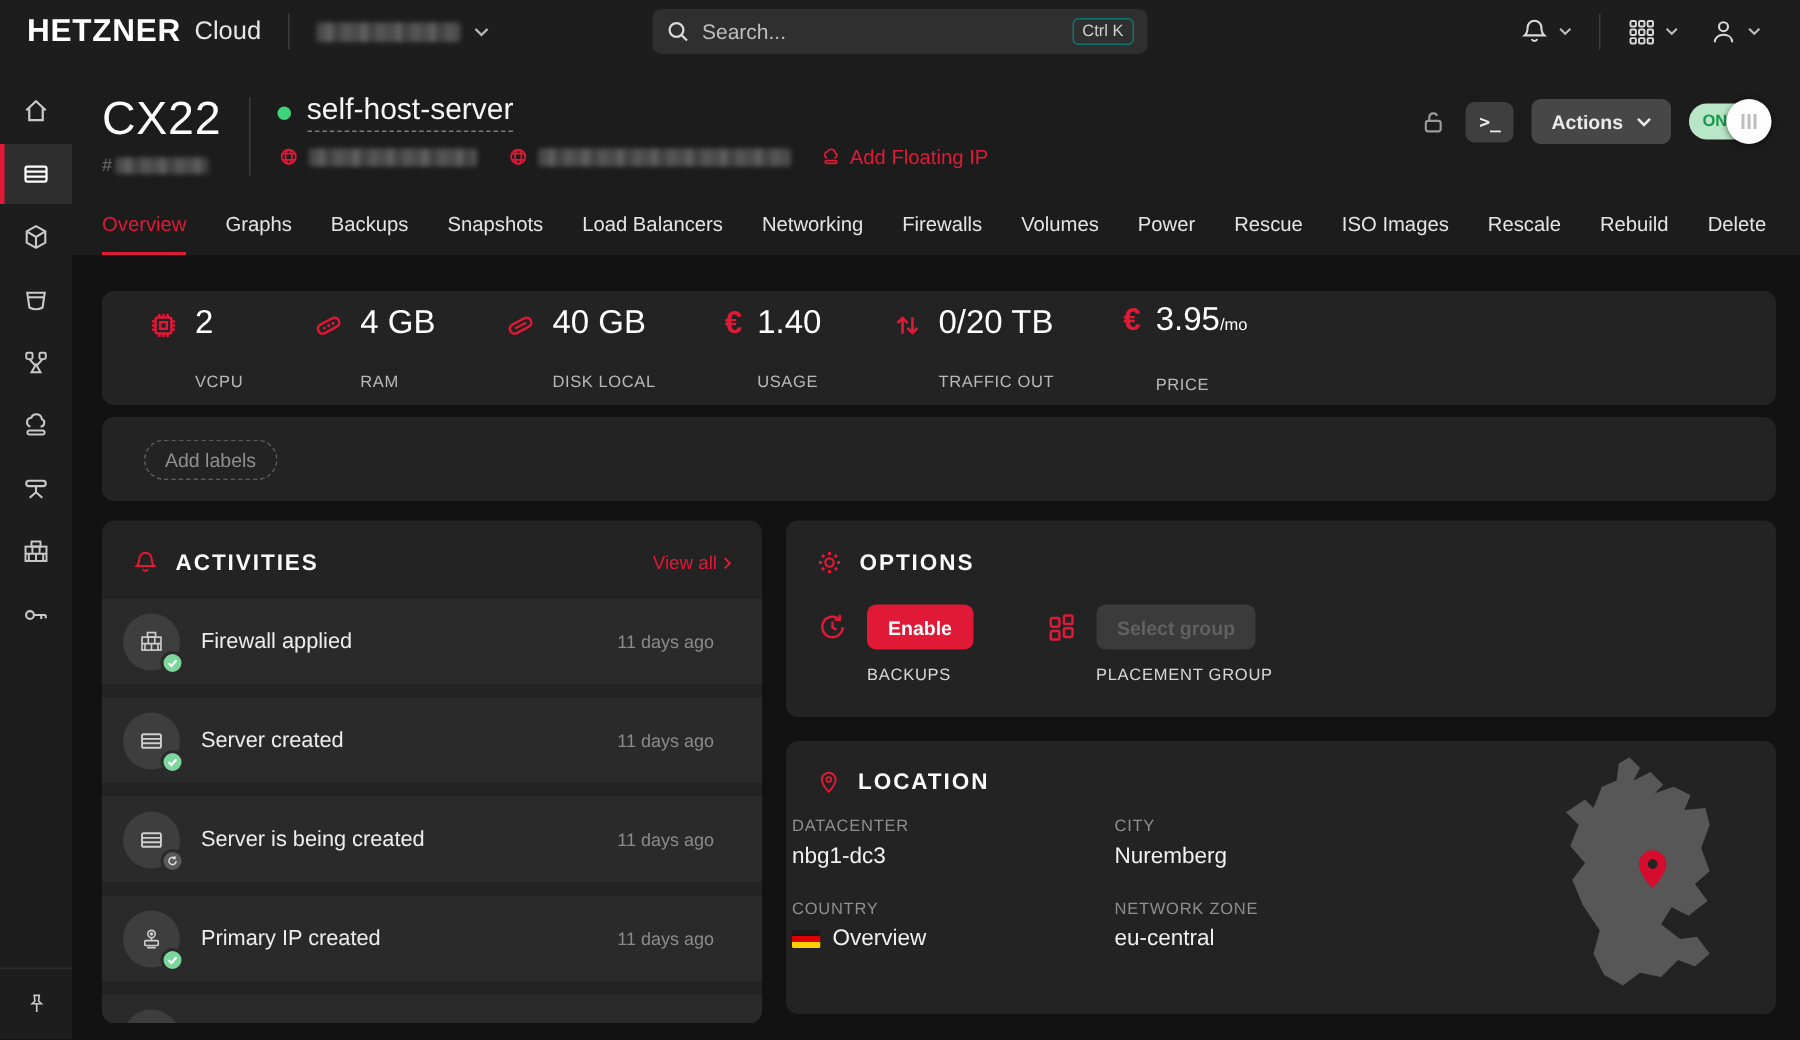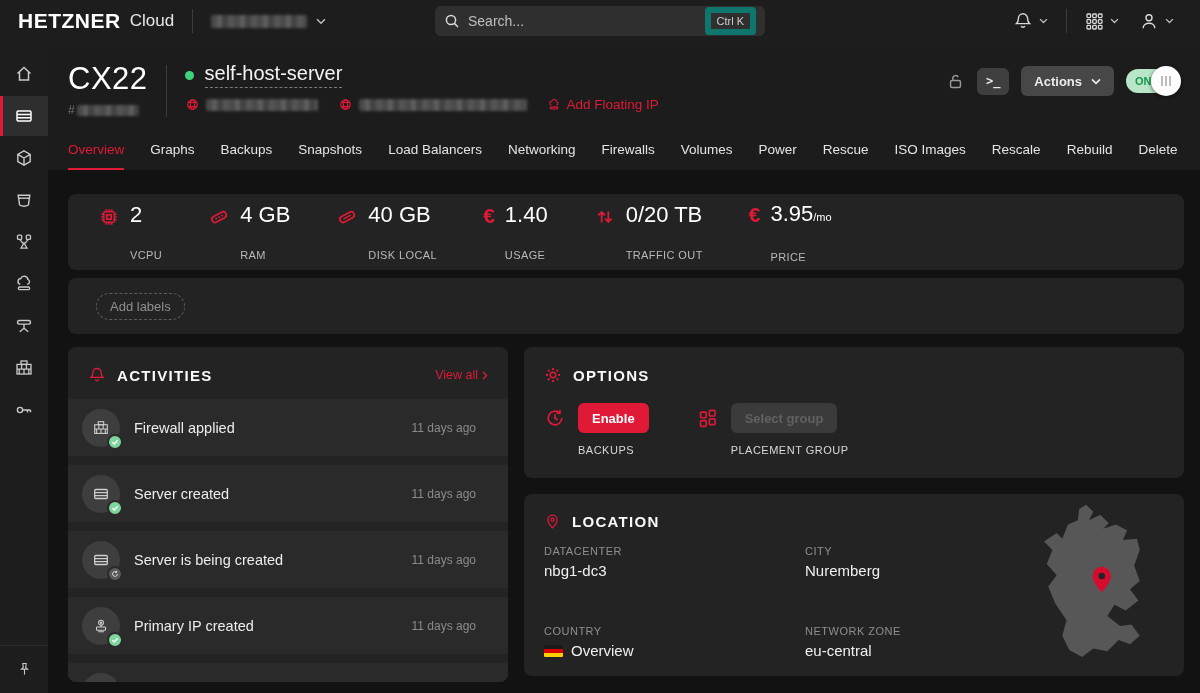--- a/index.html
+++ b/index.html
@@ -18,21 +18,21 @@
 
   
   .topbar { position:absolute; top:0; left:0; right:0; height:42px; background:#1d1d1d; display:flex; align-items:center; z-index:5; }
   .logo { margin-left:18px; font-weight:800; font-size:21px; letter-spacing:.5px; color:#ffffff; }
   .logo-suffix { margin-left:9px; font-size:17px; color:#e6e6e6; font-weight:400; }
   .tb-divider { width:1px; height:24px; background:#3c3c3c; margin:0 18px; }
   .project-picker { display:flex; align-items:center; gap:9px; cursor:pointer; }
   .search { position:absolute; left:50%; transform:translateX(-50%); width:330px; height:30px; background:#2f2f2f; border-radius:6px; display:flex; align-items:center; padding:0 9px; gap:8px; }
   .search input { flex:1; background:transparent; border:none; outline:none; color:#ddd; font-size:14px; font-family:inherit; }
   .search input::placeholder { color:#bfbfbf; }
-  .kbd { font-size:11px; color:#cfcfcf; border:6px solid #0f766e; border-radius:4px; padding:1px 6px; line-height:14px; }
+  .kbd { font-size:11px; color:#cfcfcf; border:1px solid #0f766e; border-radius:4px; padding:1px 6px; line-height:14px; }
   .tb-right { margin-left:auto; display:flex; align-items:center; margin-right:16px; }
   .tb-group { display:flex; align-items:center; gap:6px; cursor:pointer; padding:0 10px; }
   .tb-icon { color:#d9d9d9; }
   .chev { color:#bdbdbd; }
 
   
   .sidebar { position:absolute; top:42px; left:0; bottom:0; width:48px; background:#1d1d1d; display:flex; flex-direction:column; align-items:center; padding-top:12px; z-index:4; }
   .sb-item { width:48px; height:40px; display:flex; align-items:center; justify-content:center; color:#c9c9c9; cursor:pointer; position:relative; margin-bottom:2px; }
   .sb-item.active { background:#2e2e2e; color:#fff; }
   .sb-item.active::before { content:""; position:absolute; left:0; top:0; bottom:0; width:3px; background:#e01937; }
@@ -95,21 +95,21 @@
   .options-card { padding-bottom:22px; }
   .options-row { display:flex; padding:4px 20px 0; gap:48px; }
   .option-top { display:flex; align-items:center; gap:12px; }
   .option-icon { color:#e01937; }
   .btn { height:30px; padding:0 14px; border-radius:6px; font-size:13px; font-weight:700; display:flex; align-items:center; border:none; font-family:inherit; }
   .btn-primary { background:#e01937; color:#fff; cursor:pointer; }
   .btn-disabled { background:#3b3b3b; color:#616161; cursor:default; }
   .option-label { margin:11px 0 0 34px; font-size:11px; color:#d8d8d8; letter-spacing:.5px; }
 
   .location-card { position:relative; height:182px; }
-  .loc-grid { display:grid; grid-template-columns:215px 1fr; row-gap:21px; padding:0 20px; max-width:560px;gap:46px; }
+  .loc-grid { display:grid; grid-template-columns:215px 1fr; row-gap:21px; padding:0 4px; max-width:560px; }
   .loc-label { font-size:11px; color:#8f8f8f; letter-spacing:.5px; }
   .loc-value { font-size:15px; color:#f0f0f0; margin-top:5px; display:flex; align-items:center; gap:8px; }
   .flag { width:19px; height:12px; display:inline-block; border-radius:1px; overflow:hidden; }
   .flag div { height:4px; }
   .map { position:absolute; right:16px; top:8px; }
 </style>
 </head>
 <body>
 
 <div class="topbar">

